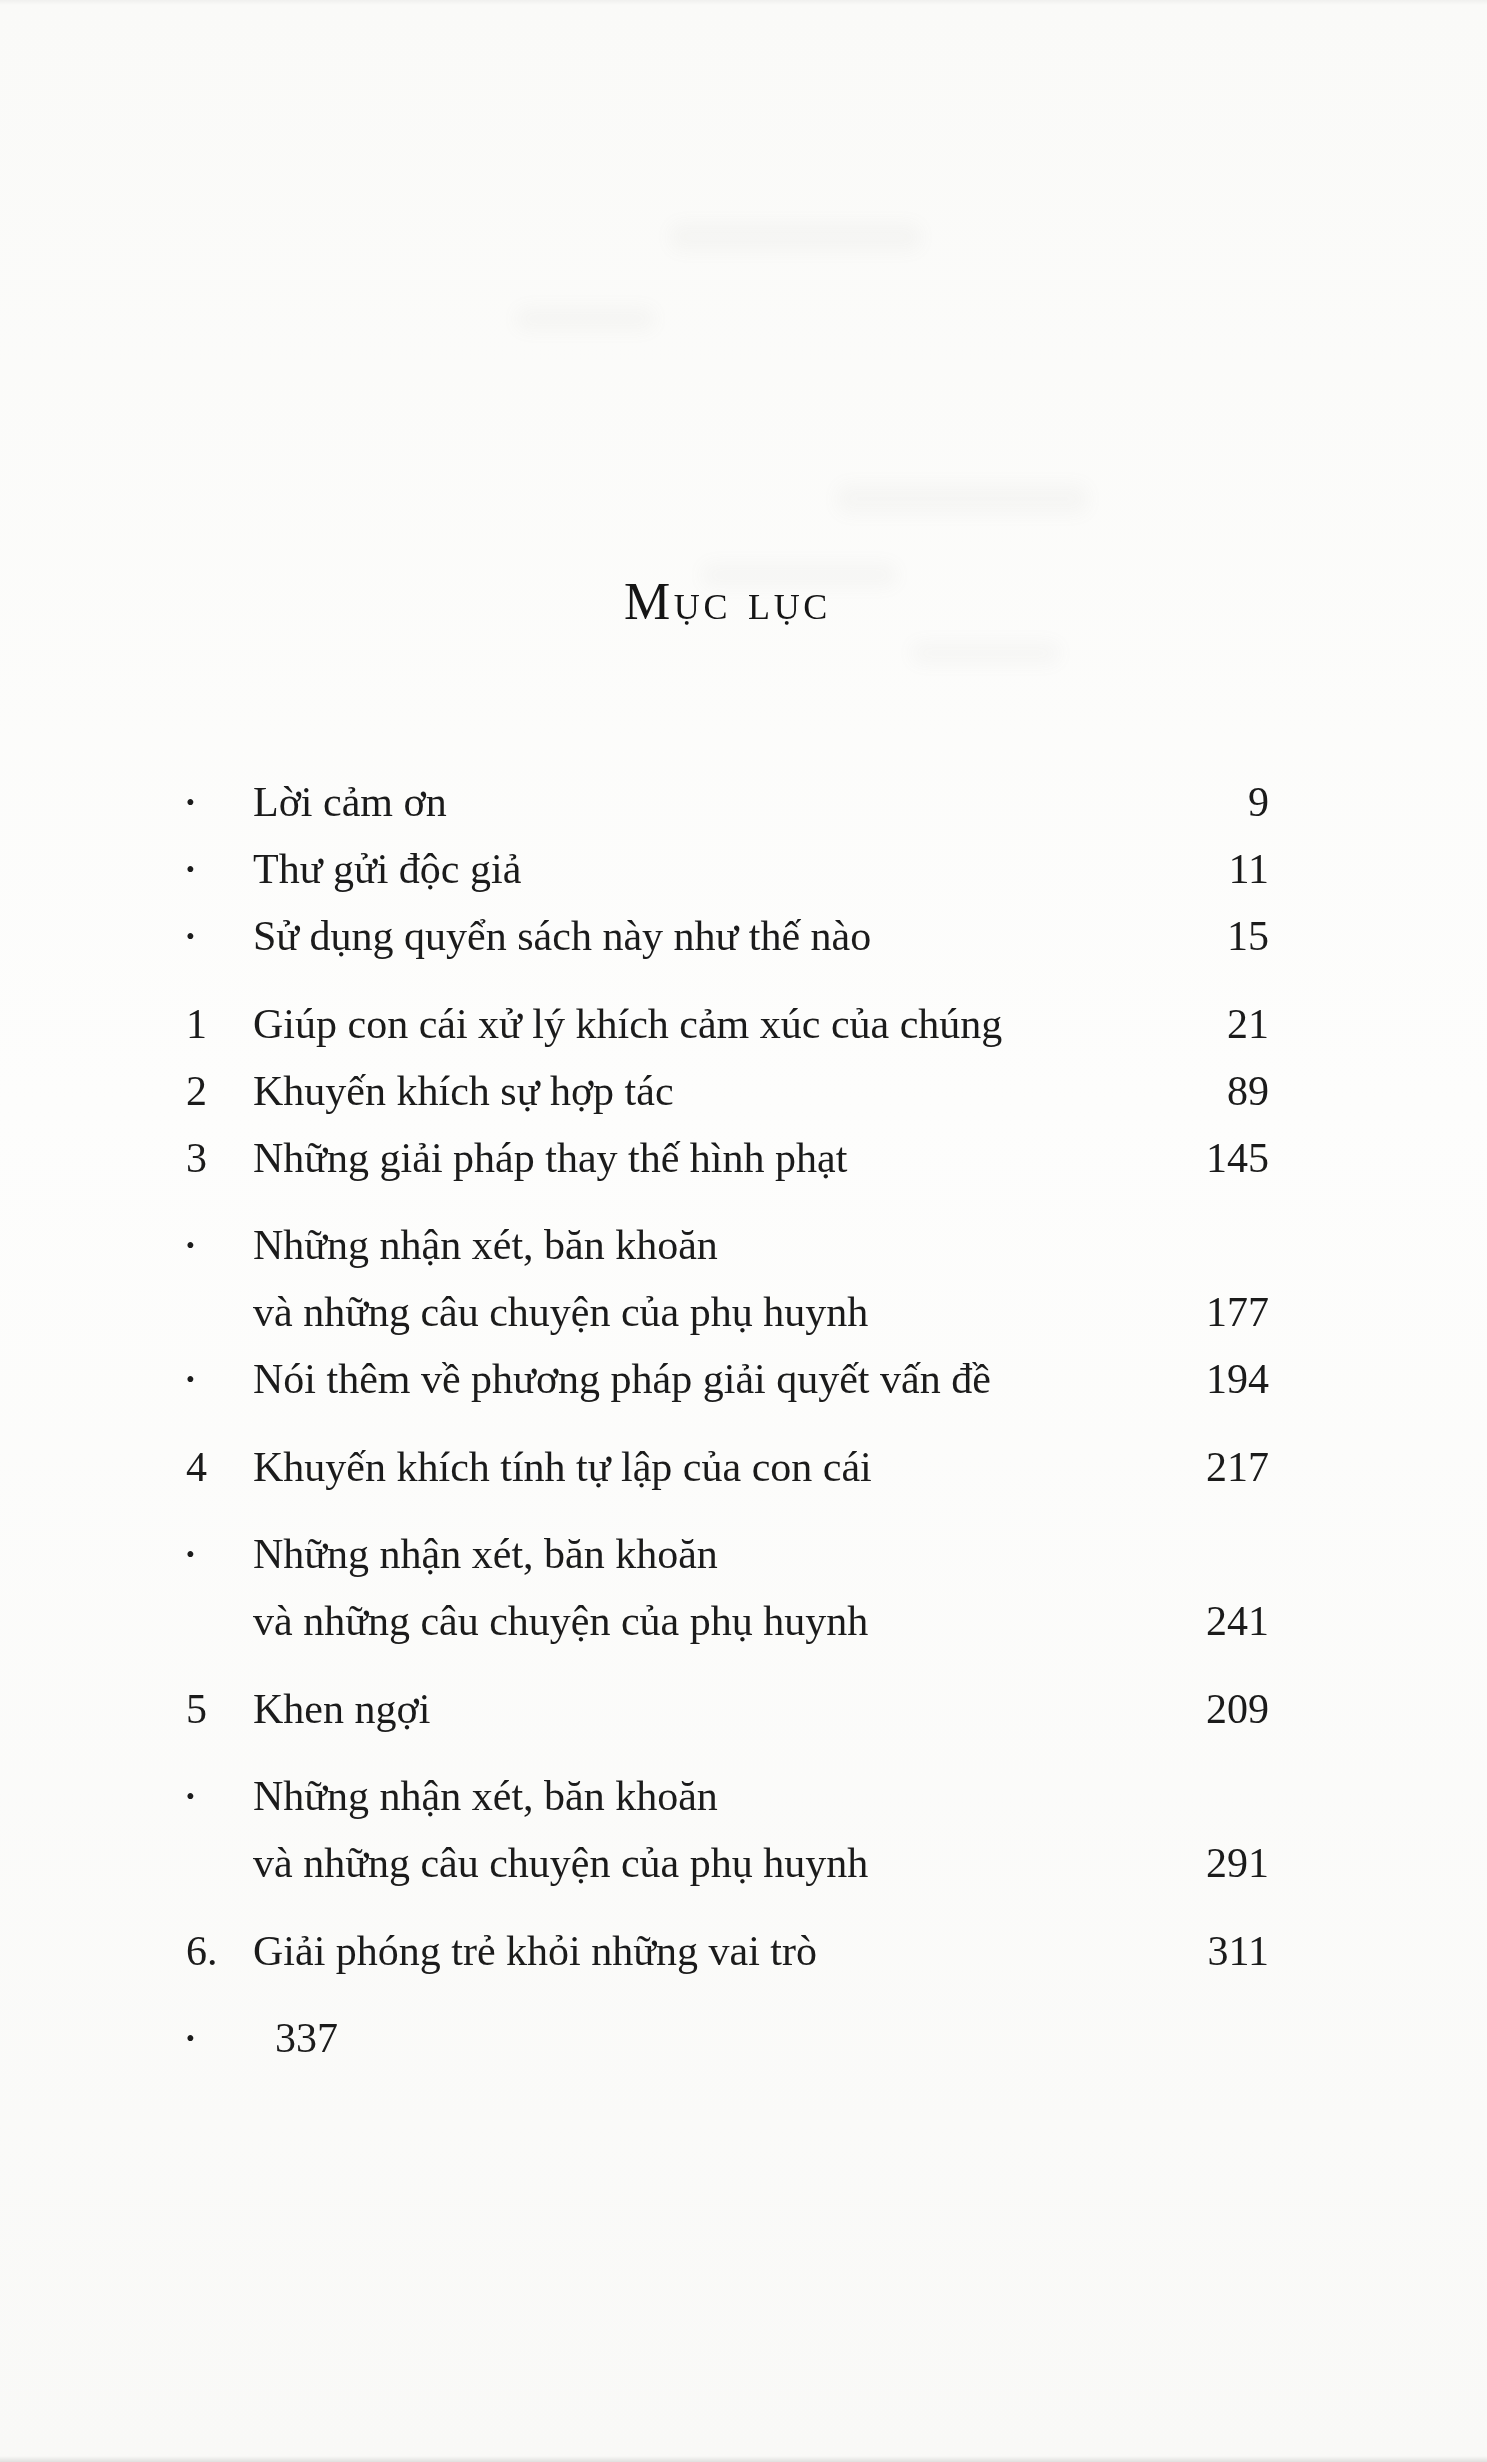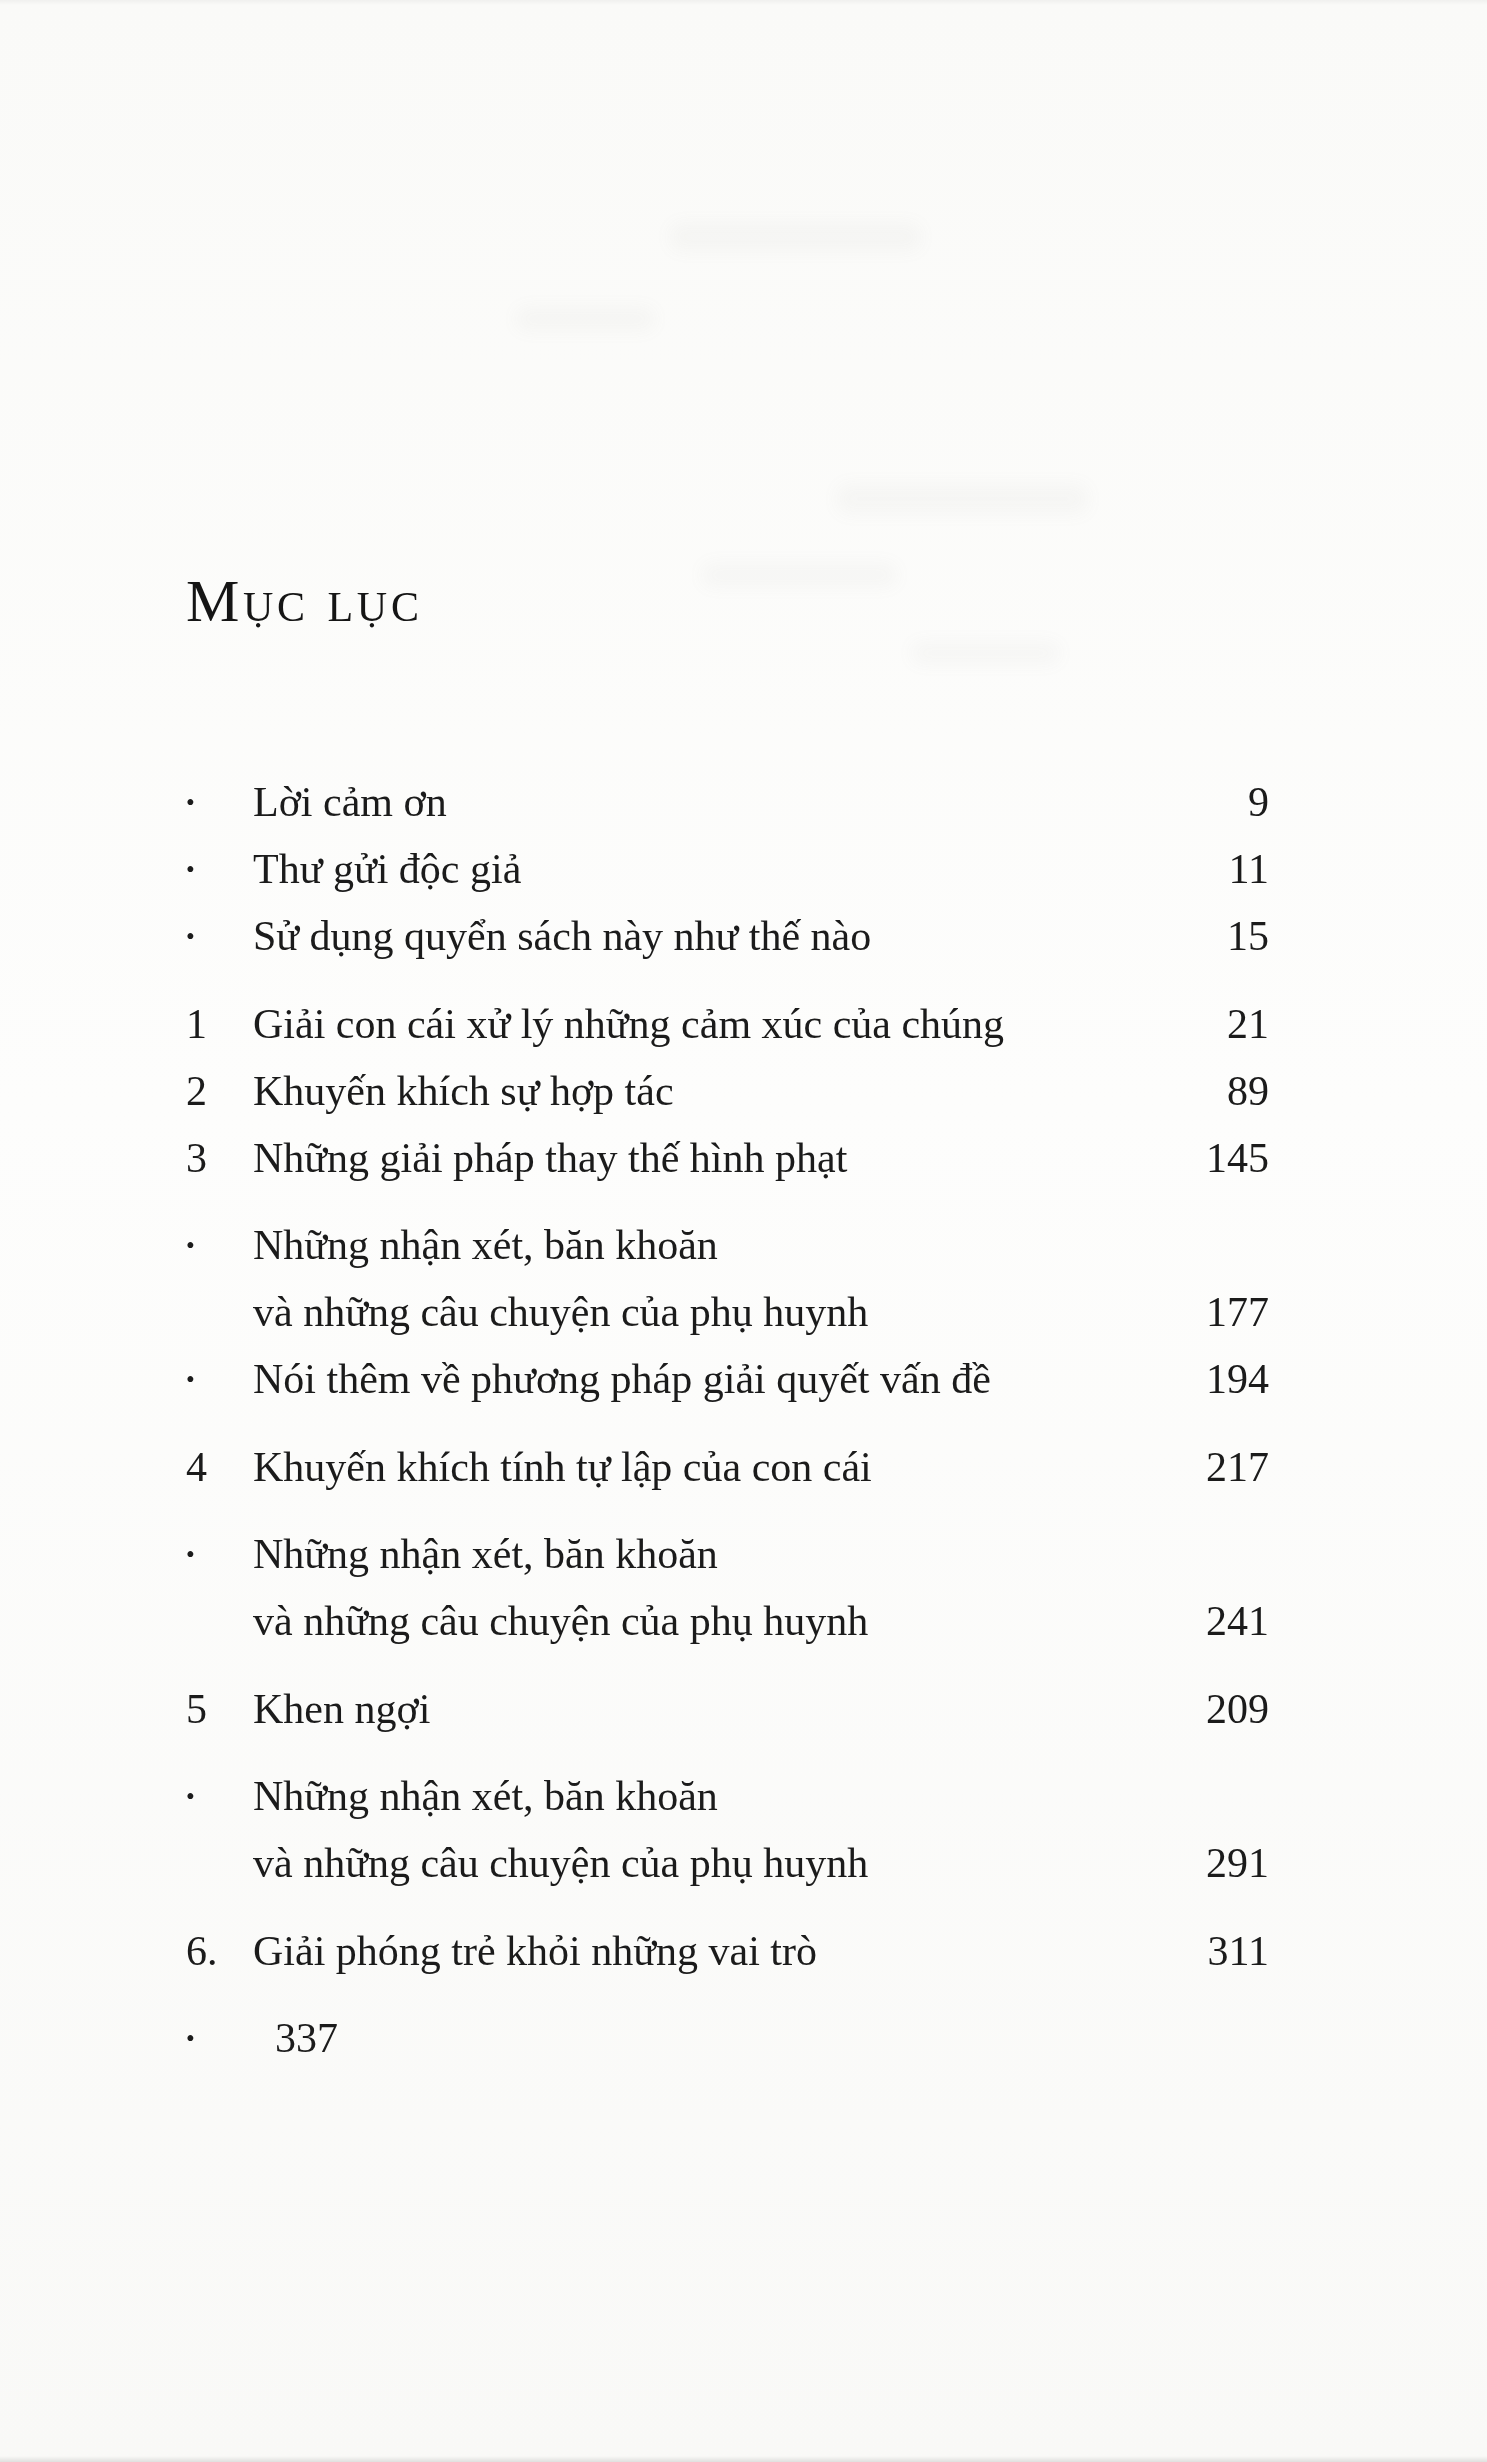--- a/index.html
+++ b/index.html
@@ -42,23 +42,24 @@
     background: linear-gradient(0deg, rgba(0,0,0,0), rgba(0,0,0,0.04));
   }
 
   .content {
     position: absolute;
     left: 186px;
     top: 569px;
     width: 1083px;
   }
   .title {
+    text-align: center;
     font-variant: small-caps;
     font-weight: 400;
-    font-size: 60px;
+    font-size: 52px;
     line-height: 65px;
     letter-spacing: 3.7px;
     color: #151515;
     margin-bottom: 135px;
   }
   .toc-list { width: 100%; }
   .toc-row {
     display: flex;
     align-items: flex-end;
     font-size: 42px;
@@ -113,21 +114,21 @@
     <div class="marker bullet">•</div>
     <div class="toc-text">
             <div class="toc-line">Sử dụng quyển sách này như thế nào</div>
           </div>
     <div class="pagenum">15</div>
   </div>
 
   <div class="toc-row spaced">
     <div class="marker">1</div>
     <div class="toc-text">
-            <div class="toc-line">Giải con cái xử lý những cảm xúc của chúng</div>
+            <div class="toc-line">Giúp con cái xử lý khích cảm xúc của chúng</div>
           </div>
     <div class="pagenum">21</div>
   </div>
 
   <div class="toc-row">
     <div class="marker">2</div>
     <div class="toc-text">
             <div class="toc-line">Khuyến khích sự hợp tác</div>
           </div>
     <div class="pagenum">89</div>

